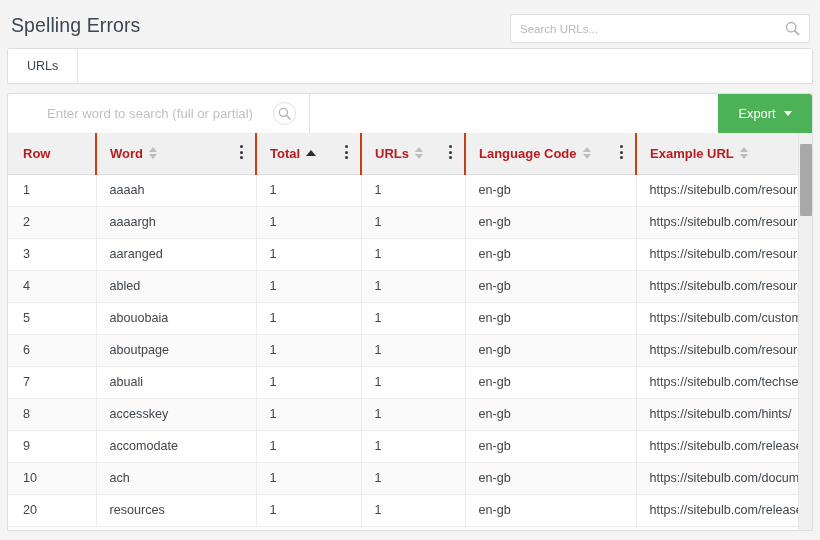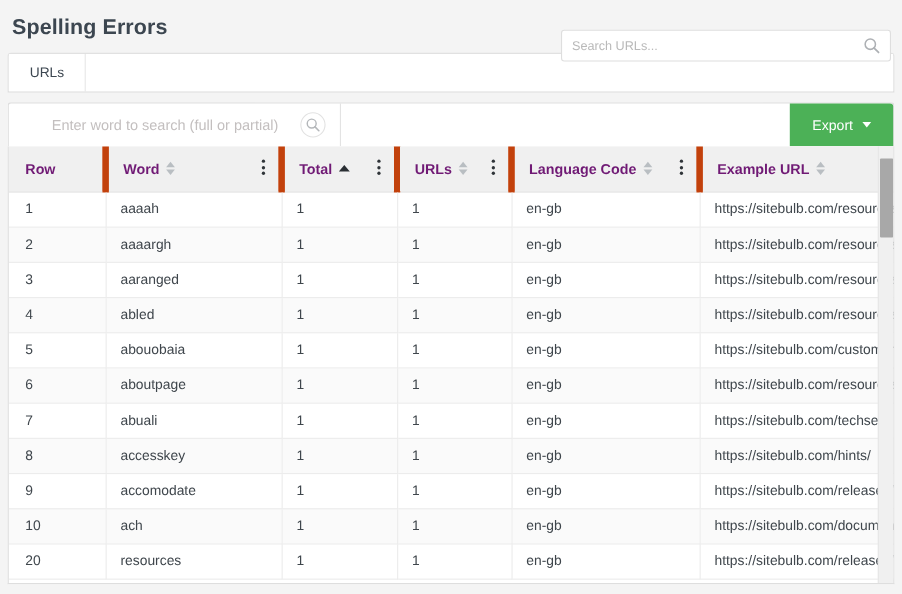--- a/index.html
+++ b/index.html
@@ -13,27 +13,27 @@
 
   
   .page-header {
     position: relative;
     height: 48px;
   }
   .page-title {
     position: absolute;
     left: 11px; top: 14px;
     font-size: 19.5px;
-    font-weight: 700;
+    font-weight: 400;
     color: #3c4650;
     letter-spacing: 0.1px;
   }
   .url-search {
     position: absolute;
-    right: 10px; top: 27px;
+    right: 10px; top: 14px;
     width: 300px; height: 29px;
     background: #fff;
     border: 1px solid #dedede;
     border-radius: 3px;
   }
   .url-search input {
     position: absolute;
     left: 9px; top: 0;
     width: 255px; height: 27px;
     border: 0; outline: 0;
@@ -147,24 +147,24 @@
   }
   table {
     border-collapse: collapse;
     width: 811px;
     table-layout: fixed;
   }
   thead th {
     height: 41px;
     background: #f0f0f0;
     border-bottom: 1px solid #dcdcdc;
-    border-right: 6px solid #c2410c;
+    border-right: 2px solid #c2410c;
     font-size: 13px;
     font-weight: bold;
-    color: #701a75;
+    color: #b91c1c;
     text-align: right;
     padding: 0 0 0 13px;
     position: relative;
     vertical-align: middle;
     white-space: nowrap;
   }
   thead th.first { padding-left: 15px; }
   .th-inner { display: flex; align-items: center; gap: 6px; }
   .sort-both {
     display: inline-flex; flex-direction: column;

